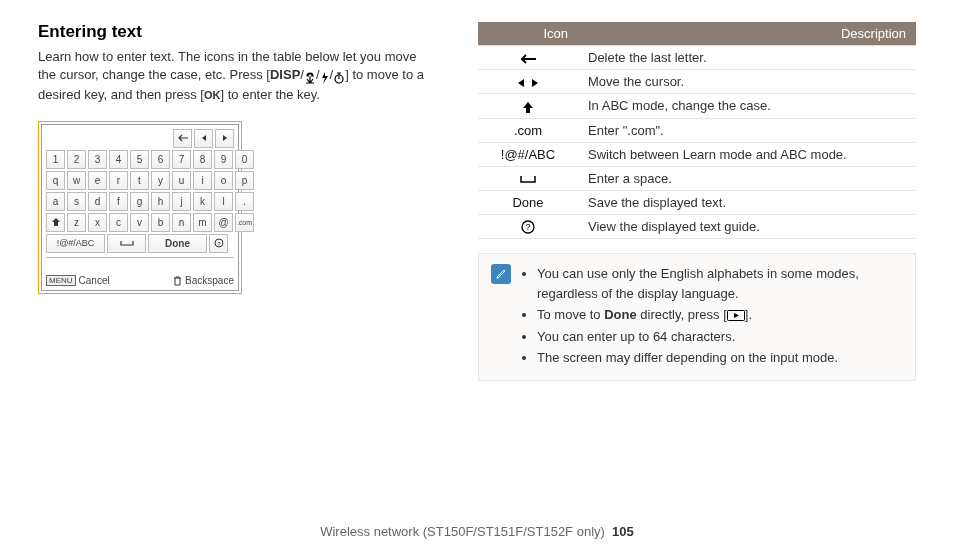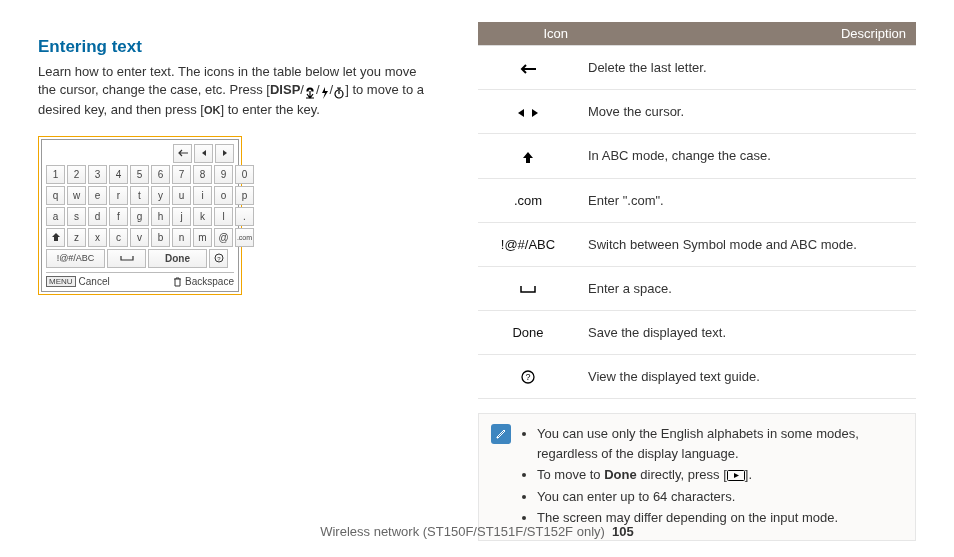--- a/index.html
+++ b/index.html
@@ -24,24 +24,24 @@
     font-size: 13px;
     margin-bottom: 24px;
   }
   .columns {
     display: flex;
     gap: 40px;
   }
   .left-col { width: 400px; flex-shrink: 0; }
   .right-col { flex: 1; }
   h2.section-title {
-    color: #0369a1;
+    color: #000000;
     font-size: 17px;
     font-weight: 600;
-    margin: 15px 0 6px 0;
+    margin: 0 0 6px 0;
   }
   .intro {
     color: #333;
     line-height: 1.4;
     font-size: 13px;
     margin-bottom: 16px;
   }
   .icon-inline {
     display: inline-block;
     vertical-align: -2px;
@@ -73,21 +73,21 @@
   .kbd-key.wide { flex: 0 0 37px; }
   .kbd-key.wider { flex: 0 0 57px; }
   .kbd-key.done { font-weight: 700; }
   .kbd-nav-row .kbd-key { margin-left:0; }
   .kbd-nav-spacer { flex:1; }
   .kbd-bottombar {
     display: flex;
     justify-content: space-between;
     border-top: 1px solid #bbb;
     margin-top: 4px;
-    padding-top: 3px;
+    padding-top: 17px;
     font-size: 10px;
     color: #444;
   }
   .kbd-bottombar .seg { display:flex; align-items:center; gap:3px; }
   .kbd-badge {
     font-size:8px;
     border:1px solid #666;
     padding:0 2px;
     background:#eee;
   }
@@ -101,21 +101,21 @@
     text-align: right;
     background: #8a7d73;
     color: #fff;
     font-weight: 500;
     padding: 4px 10px;
     border-bottom: 1px solid #dcdcdc;
   }
   table.desc th:first-child { width: 80px; }
   table.desc td {
     border-bottom: 1px solid #e6e6e6;
-    padding: 14px 10px;
+    padding: 4px 10px;
     vertical-align: middle;
   }
   table.desc td.icon-cell {
     text-align: center;
     color: #111;
     font-weight: 500;
   }
   
   .note-box {
     display: flex;
@@ -310,21 +310,21 @@
                   <path d="M7 2 L12 8 L9 8 L9 13 L5 13 L5 8 L2 8 Z" fill="#000"></path>
                 </svg></td>
               <td>In ABC mode, change the case.</td>
             </tr>
             <tr>
               <td class="icon-cell"><span>.com</span></td>
               <td>Enter ".com".</td>
             </tr>
             <tr>
               <td class="icon-cell"><span>!@#/ABC</span></td>
-              <td>Switch between Symbol mode and ABC mode.</td>
+              <td>Switch between Learn mode and ABC mode.</td>
             </tr>
             <tr>
               <td class="icon-cell"><svg width="18" height="10">
                   <path d="M2 2 L2 8 L16 8 L16 2" stroke="#000" stroke-width="1.5" fill="none"></path>
                 </svg></td>
               <td>Enter a space.</td>
             </tr>
             <tr>
               <td class="icon-cell"><span>Done</span></td>
               <td>Save the displayed text.</td>

